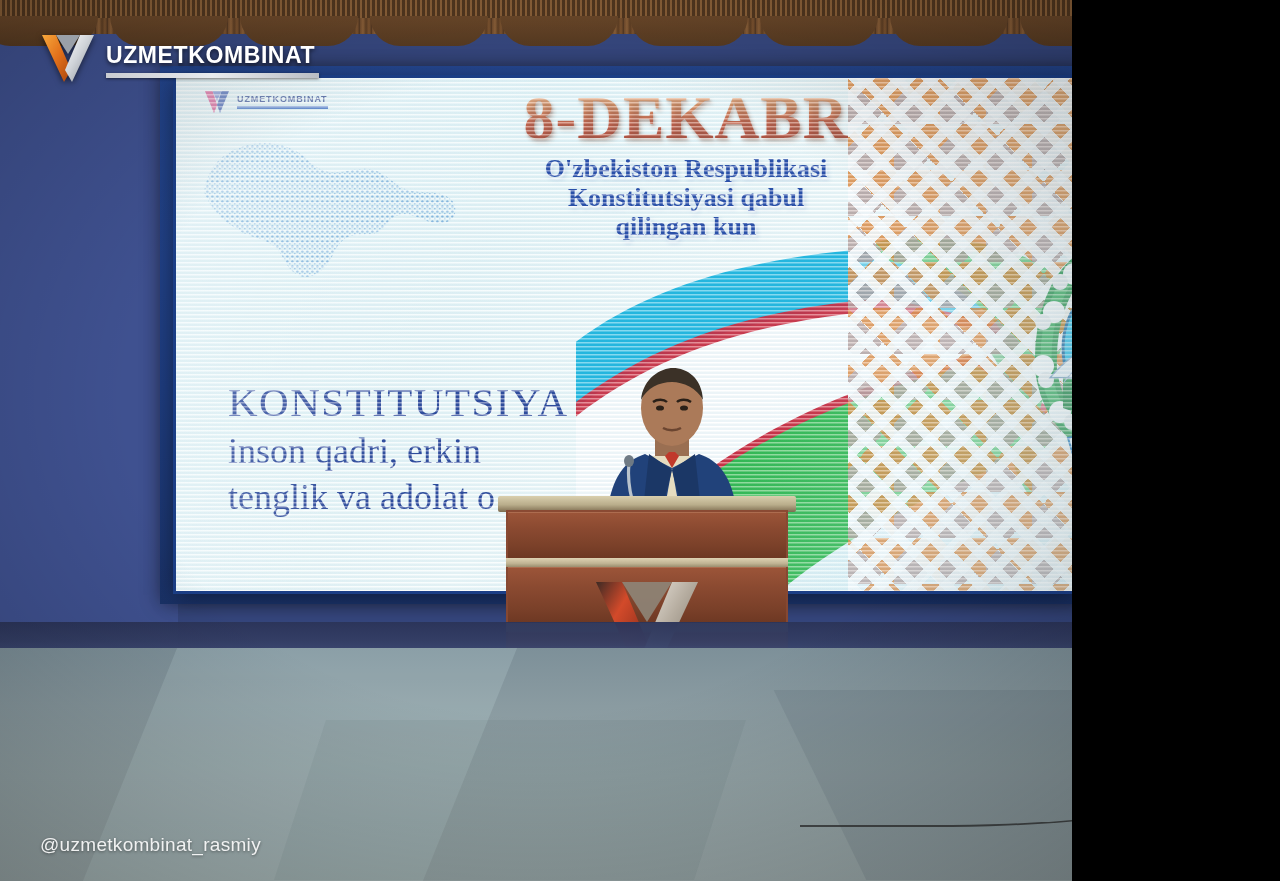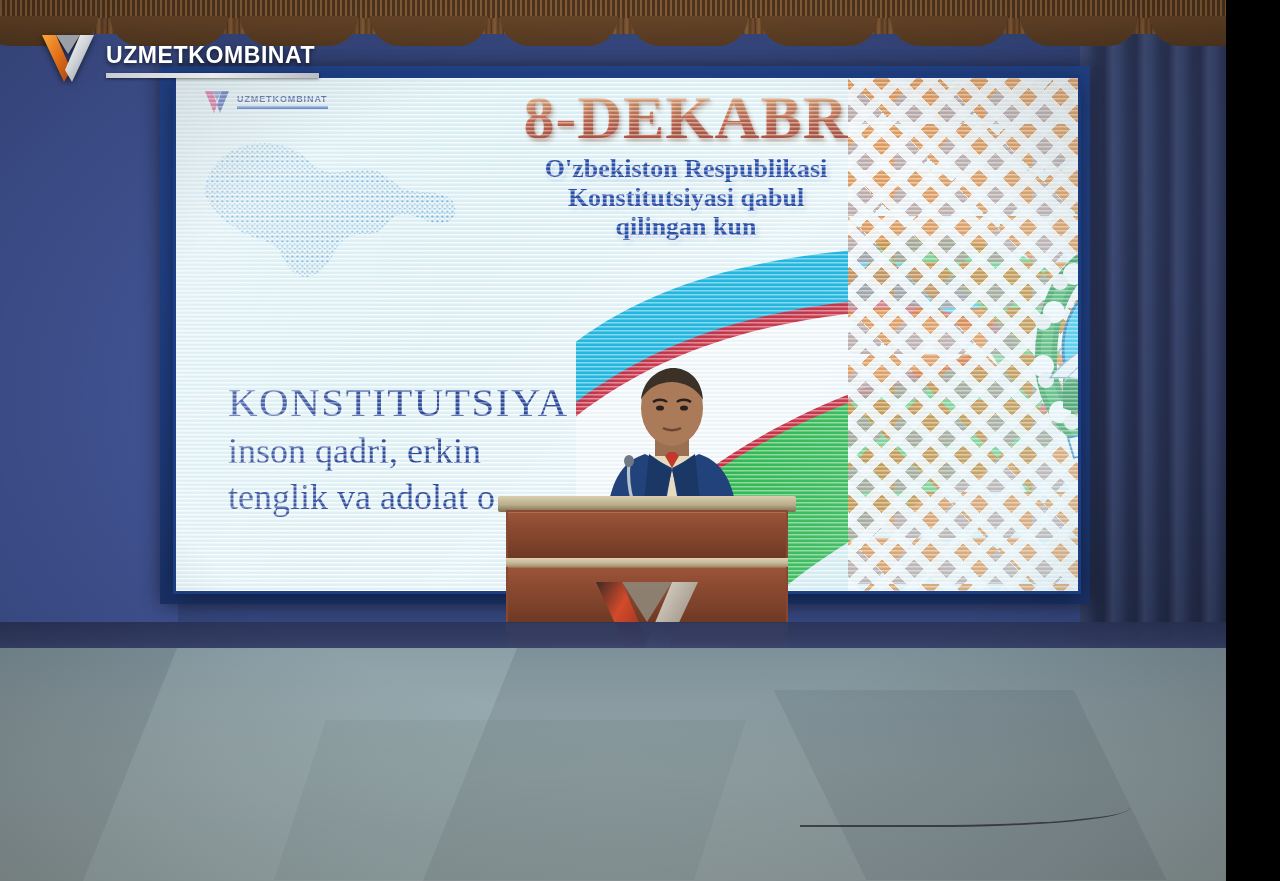--- a/index.html
+++ b/index.html
@@ -1,20 +1,20 @@
 <!DOCTYPE html>
 <html><head>
 <meta charset="utf-8">
 <style>
   html,body{margin:0;padding:0;background:#000;}
   body{font-family:"Liberation Sans",sans-serif;}
 
   #stage{
     position:relative;
-    width:1226px;height:881px;
+    width:1072px;height:881px;
     overflow:hidden;
     background:#2b3c63;
   }
 
   
   .curtain{
     position:absolute;left:0;top:0;width:1280px;height:700px;
     background:
       repeating-linear-gradient(90deg,
         rgba(255,255,255,.055) 0px,
@@ -484,15 +484,16 @@
       <polygon points="2,3 16,3 31,38 24,50" fill="url(#vOrange)"></polygon>
       <polygon points="54,3 40,3 25,38 32,50" fill="url(#vSilver)"></polygon>
       <polygon points="16,3 40,3 28,22" fill="#9aa0a8"></polygon>
     </svg>
     <div class="brand-text-wrap">
       <div class="brand-text">UZMETKOMBINAT</div>
       <div class="brand-underline"></div>
     </div>
   </div>
 
+  <div class="watermark">@uzmetkombinat_rasmiy</div>
 
   <div class="vignette"></div>
 </div>
 
 </body></html>

